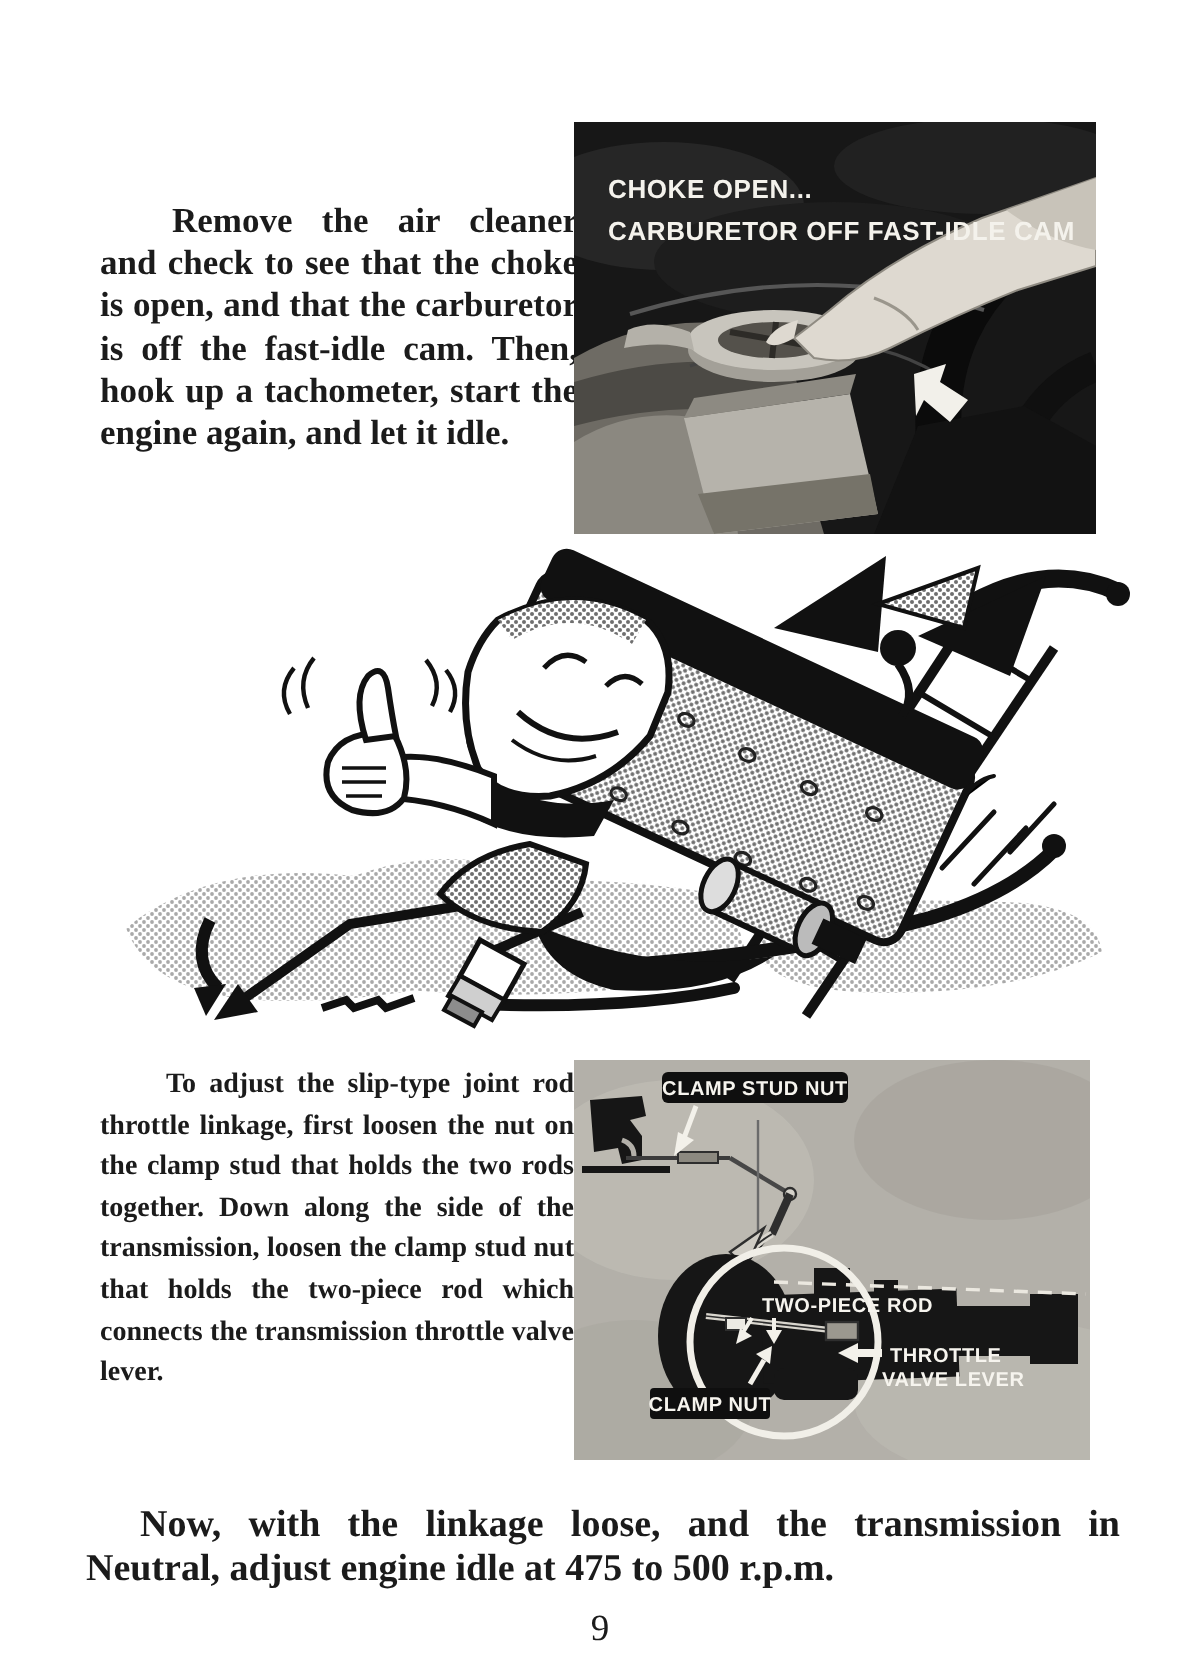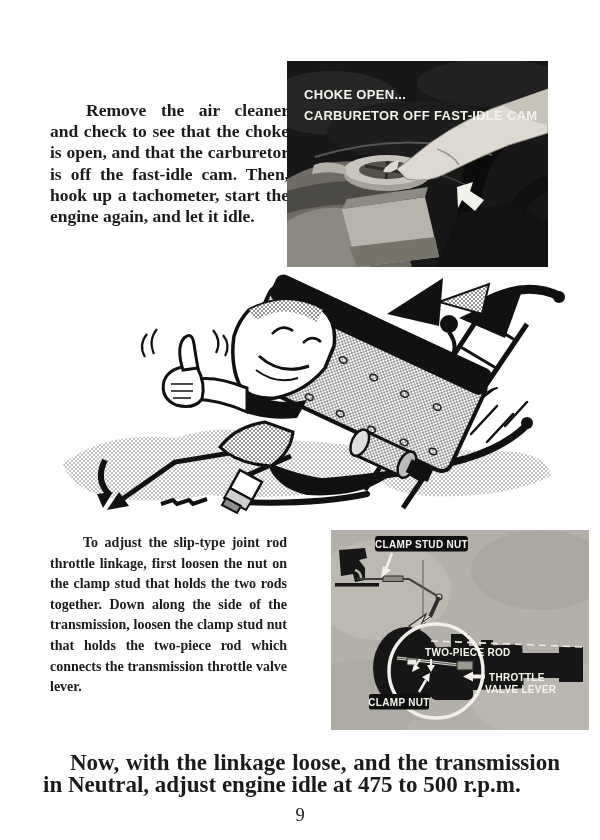--- a/index.html
+++ b/index.html
@@ -3,26 +3,26 @@
 <meta charset="utf-8">
 <style>
   html,body{margin:0;padding:0;background:#ffffff;}
   .page{
     position:relative;width:600px;height:840px;background:#ffffff;overflow:hidden;
     font-family:"Liberation Serif", serif;color:#1b1b1b;
   }
   .para{position:absolute;margin:0;text-align:justify;font-weight:bold;}
   .p1{left:50px;top:100px;width:239px;font-size:17.5px;line-height:21.2px;text-indent:36px;}
   .p2{left:50px;top:533px;width:237px;font-size:14px;line-height:20.6px;text-indent:33px;}
-  .p3{left:43px;top:752px;width:517px;font-size:23px;line-height:21.5px;text-indent:27px;}
+  .p3{left:43px;top:752px;width:517px;font-size:19px;line-height:21.5px;text-indent:27px;}
   .page-number{position:absolute;left:0;top:805px;width:600px;text-align:center;font-size:18.5px;margin:0;}
   .photo{position:absolute;}
   .photo svg{display:block;}
   .photo-top{left:287px;top:61px;width:249px;height:206px;border-radius:19px;}
-  .photo-bottom{left:287px;top:530px;width:258px;height:200px;margin-left:44px;}
+  .photo-bottom{left:287px;top:530px;width:258px;height:200px;}
   .cartoon{position:absolute;left:35px;top:272px;width:530px;height:245px;}
   .cap{font-family:"Liberation Sans", sans-serif;font-weight:700;font-size:13px;fill:#f4f2ec;letter-spacing:0.3px;}
   .lbl{font-family:"Liberation Sans", sans-serif;font-weight:700;font-size:10px;fill:#f6f4ee;letter-spacing:0.3px;}
 </style>
 </head>
 <body>
 
 <div class="page">
 
   <p class="para p1">Remove the air cleaner and check to see that the choke is open, and that the carburetor is off the fast-idle cam. Then, hook up a tachometer, start the engine again, and let it idle.</p>

